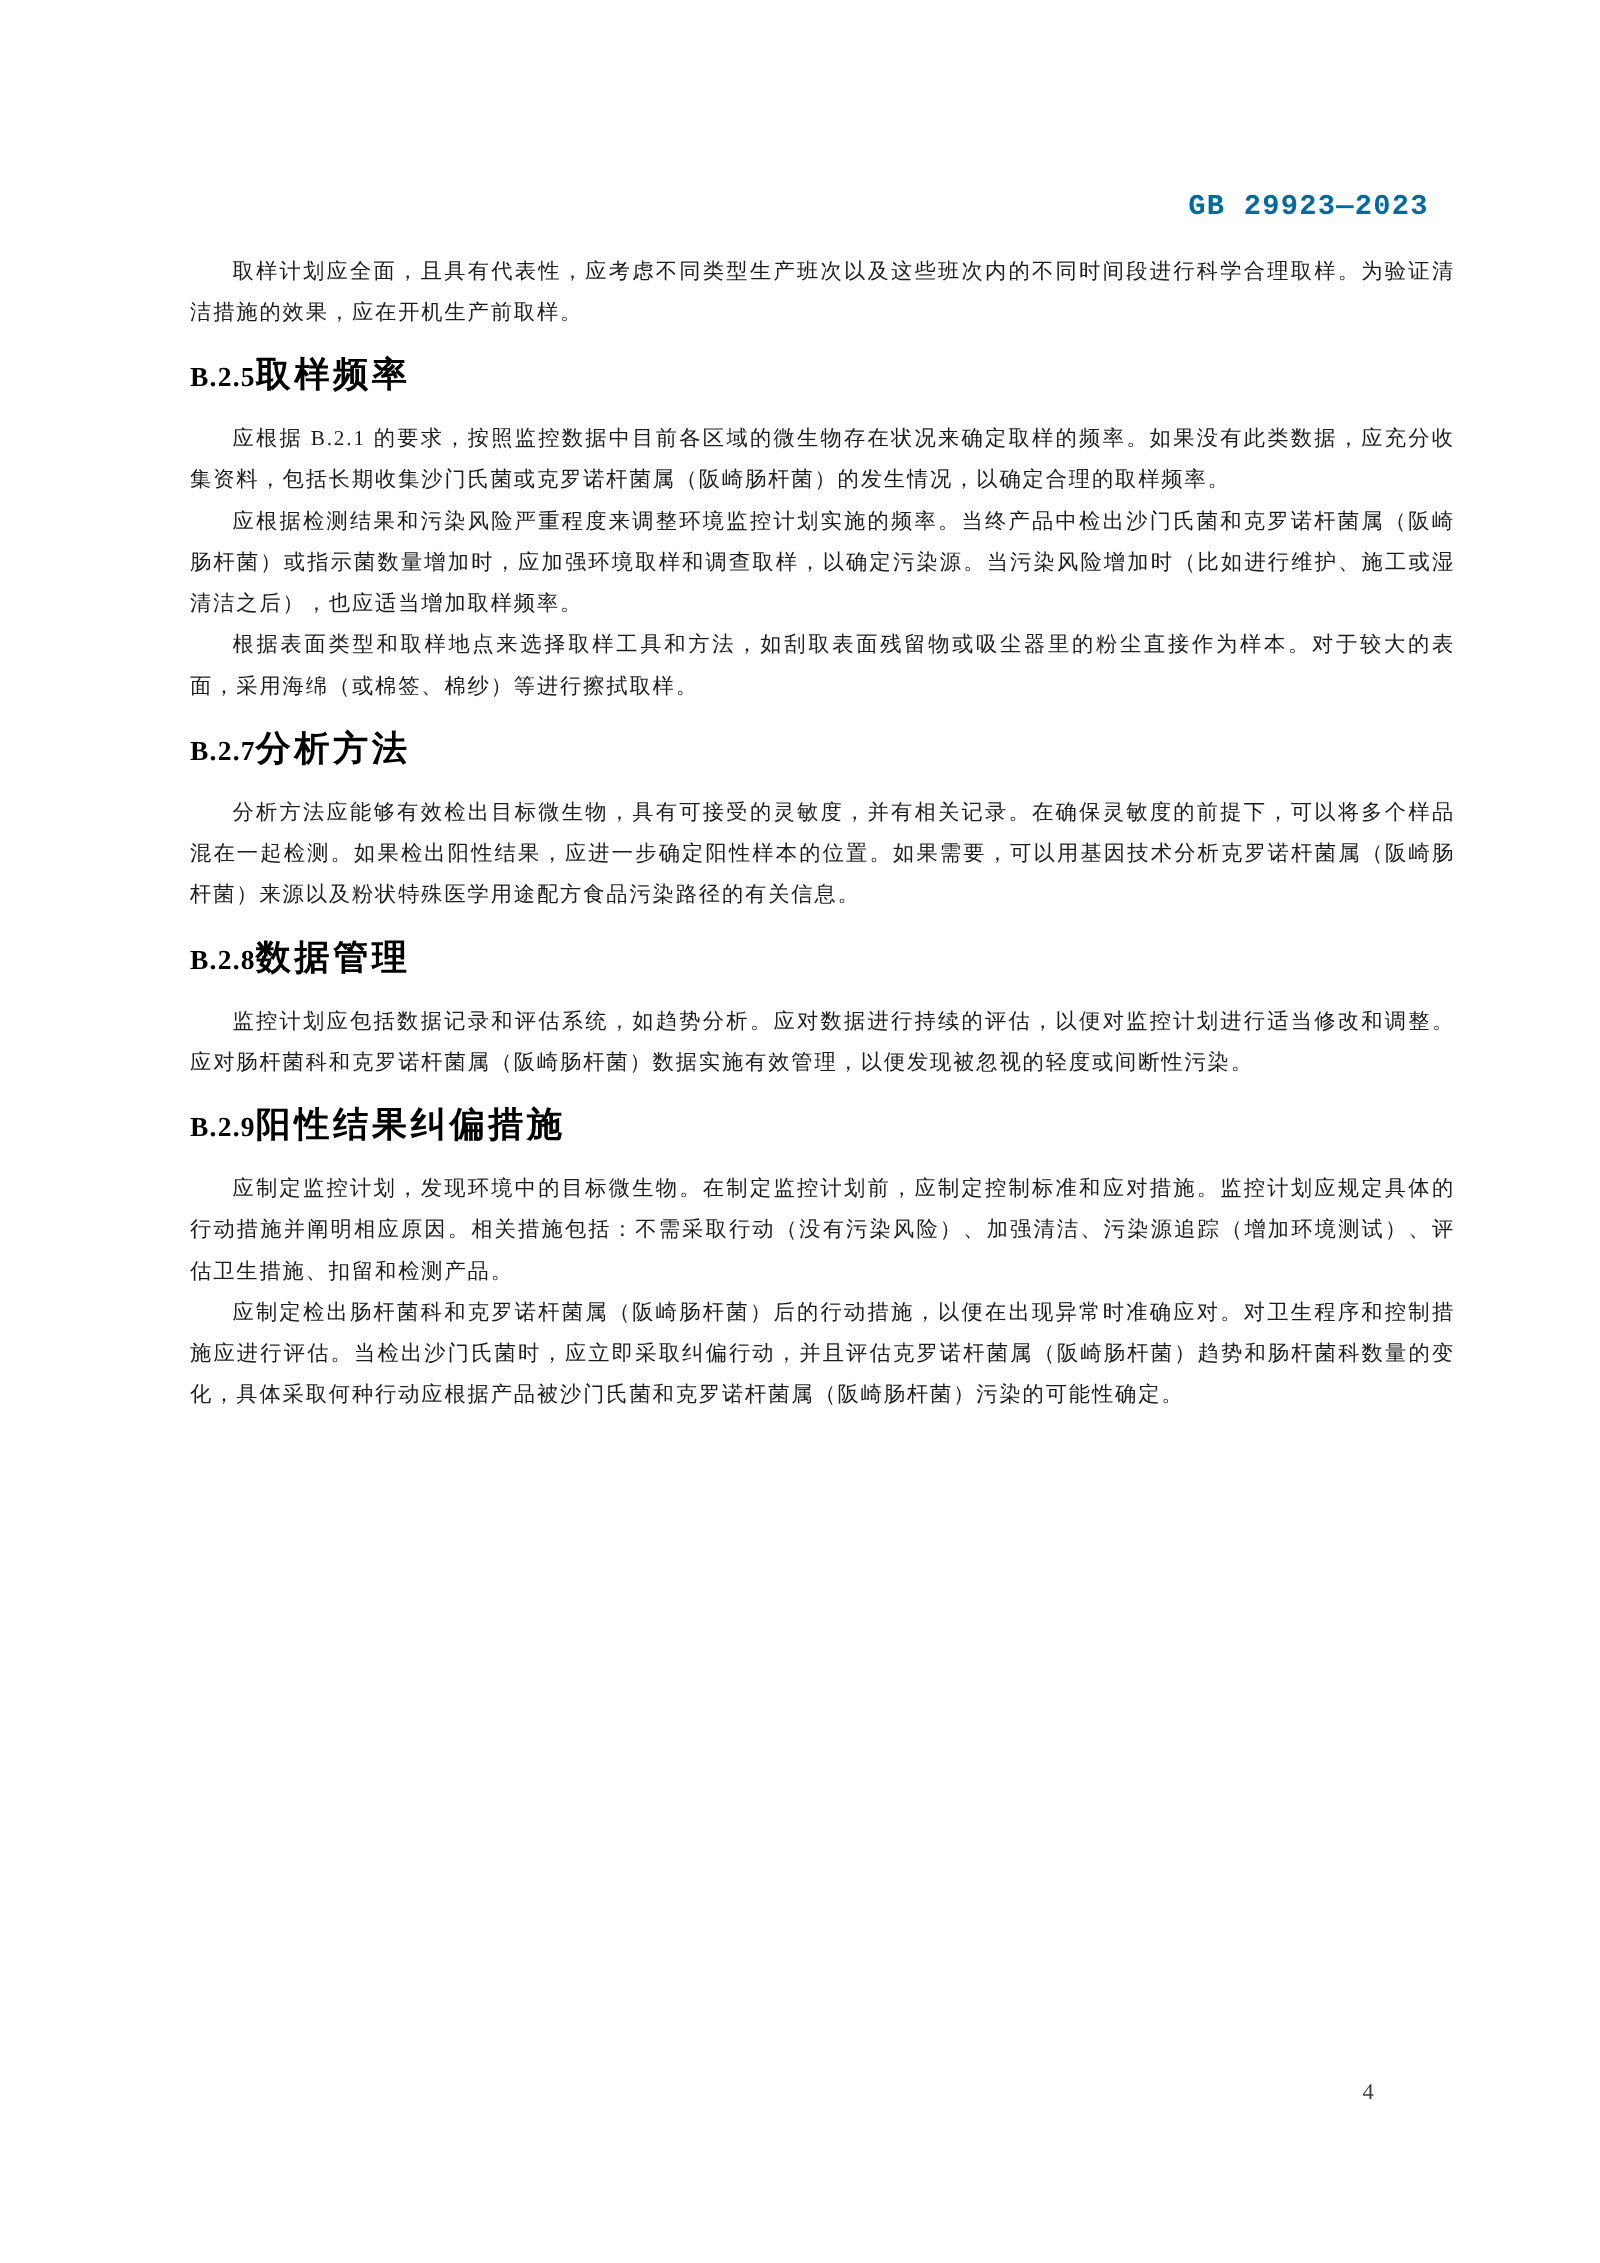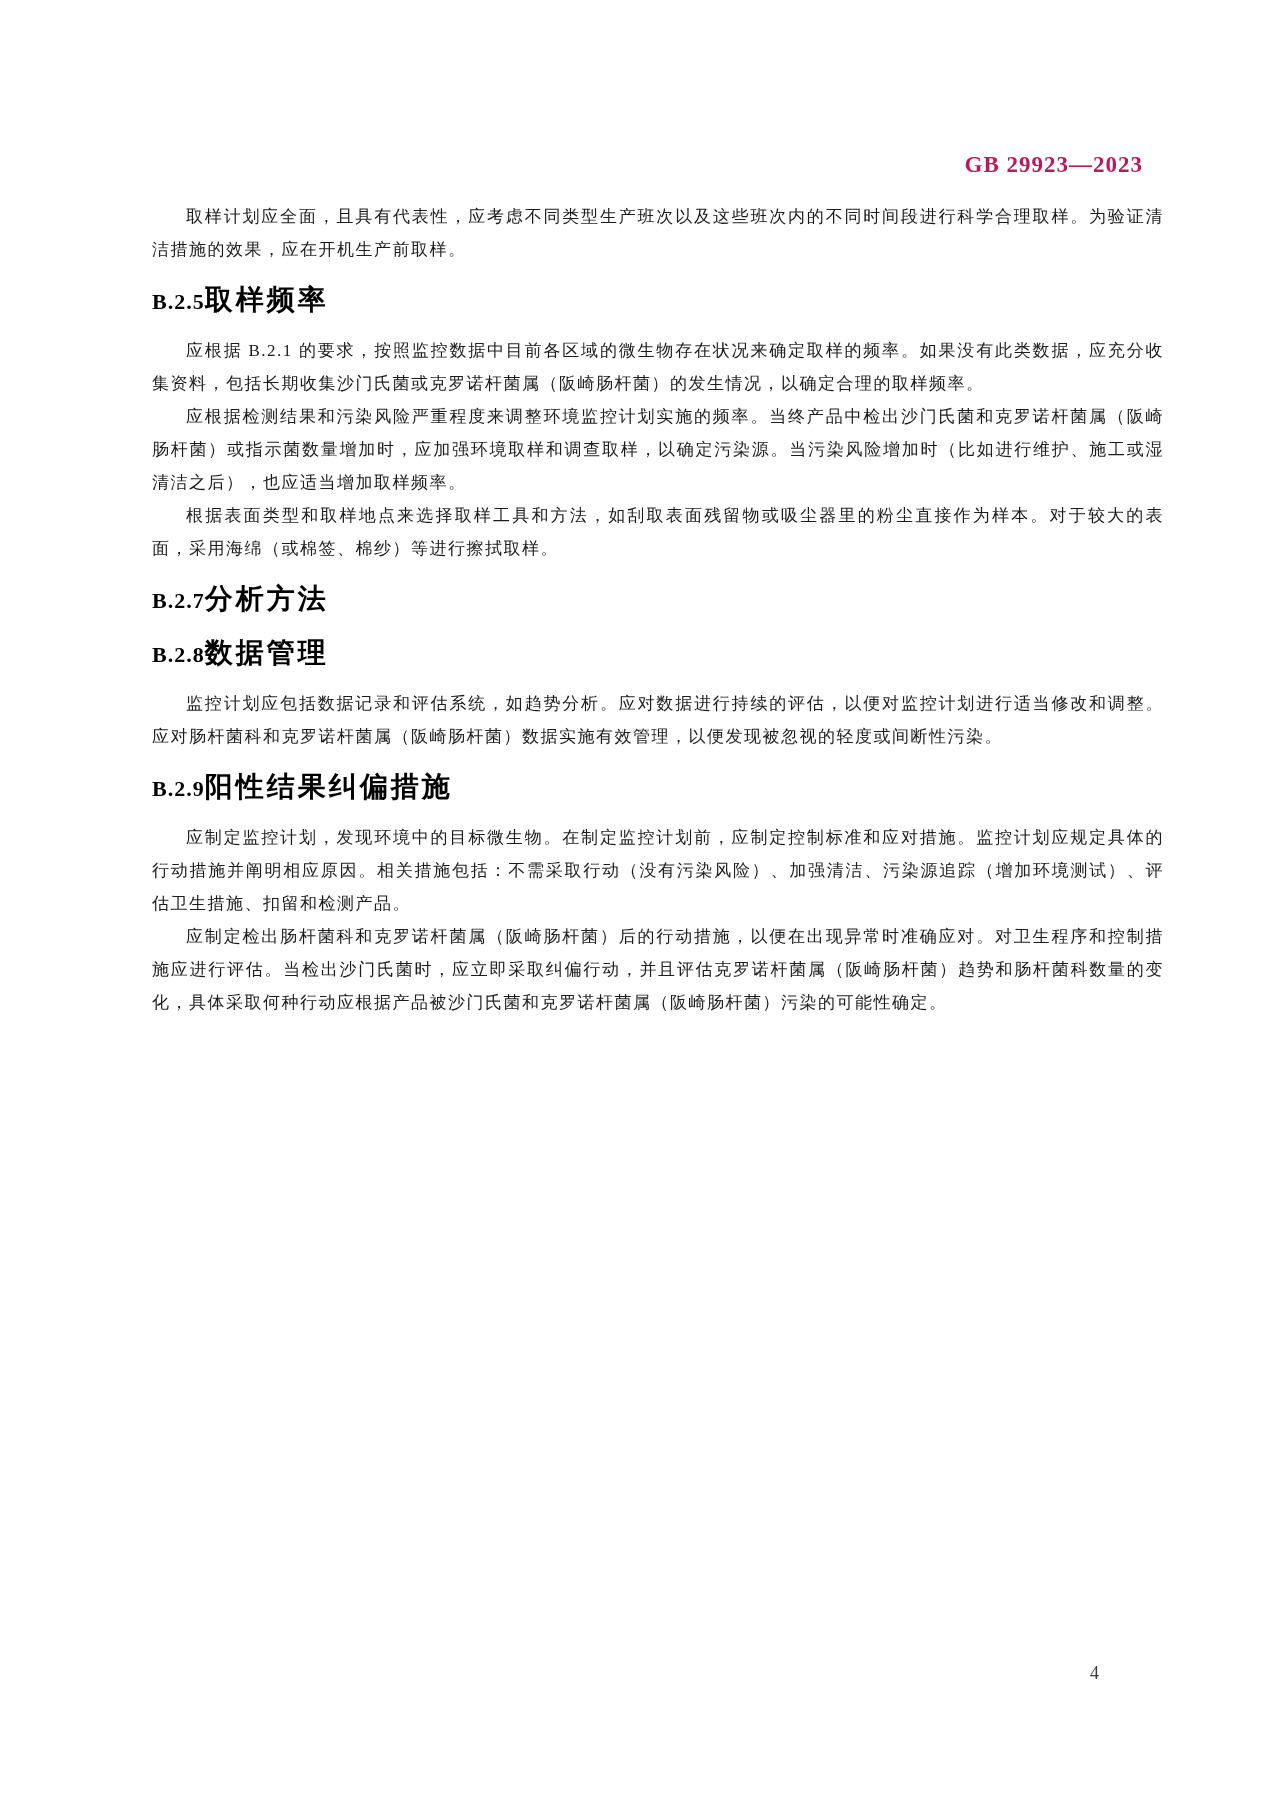--- a/index.html
+++ b/index.html
@@ -12,25 +12,25 @@
     width: 1280px;
     height: 1810px;
     background: #ffffff;
     overflow: hidden;
     font-family: "Liberation Serif", serif;
   }
   .page-header {
     position: absolute;
     top: 152px;
     right: 137px;
-    font-family: Liberation Serif, serif;
+    font-family: Liberation Mono, monospace;
     font-size: 23px;
     font-weight: 700;
     letter-spacing: 1px;
-    color: #be185d;
+    color: #0369a1;
     white-space: nowrap;
   }
   .content {
     position: absolute;
     left: 152px;
     top: 200px;
     width: 1012px;
   }
   .body-para {
     margin: 0;
@@ -82,20 +82,21 @@
         <span class="sec-num">B.2.5</span>
         <span class="sec-title">取样频率</span>
       </h2>
       <p class="body-para">应根据 B.2.1 的要求，按照监控数据中目前各区域的微生物存在状况来确定取样的频率。如果没有此类数据，应充分收集资料，包括长期收集沙门氏菌或克罗诺杆菌属（阪崎肠杆菌）的发生情况，以确定合理的取样频率。</p>
       <p class="body-para">应根据检测结果和污染风险严重程度来调整环境监控计划实施的频率。当终产品中检出沙门氏菌和克罗诺杆菌属（阪崎肠杆菌）或指示菌数量增加时，应加强环境取样和调查取样，以确定污染源。当污染风险增加时（比如进行维护、施工或湿清洁之后），也应适当增加取样频率。</p>
       <p class="body-para">根据表面类型和取样地点来选择取样工具和方法，如刮取表面残留物或吸尘器里的粉尘直接作为样本。对于较大的表面，采用海绵（或棉签、棉纱）等进行擦拭取样。</p>
       <h2 class="section-heading">
         <span class="sec-num">B.2.7</span>
         <span class="sec-title">分析方法</span>
       </h2>
+      <p class="body-para">分析方法应能够有效检出目标微生物，具有可接受的灵敏度，并有相关记录。在确保灵敏度的前提下，可以将多个样品混在一起检测。如果检出阳性结果，应进一步确定阳性样本的位置。如果需要，可以用基因技术分析克罗诺杆菌属（阪崎肠杆菌）来源以及粉状特殊医学用途配方食品污染路径的有关信息。</p>
       <h2 class="section-heading">
         <span class="sec-num">B.2.8</span>
         <span class="sec-title">数据管理</span>
       </h2>
       <p class="body-para">监控计划应包括数据记录和评估系统，如趋势分析。应对数据进行持续的评估，以便对监控计划进行适当修改和调整。应对肠杆菌科和克罗诺杆菌属（阪崎肠杆菌）数据实施有效管理，以便发现被忽视的轻度或间断性污染。</p>
       <h2 class="section-heading">
         <span class="sec-num">B.2.9</span>
         <span class="sec-title">阳性结果纠偏措施</span>
       </h2>
       <p class="body-para">应制定监控计划，发现环境中的目标微生物。在制定监控计划前，应制定控制标准和应对措施。监控计划应规定具体的行动措施并阐明相应原因。相关措施包括：不需采取行动（没有污染风险）、加强清洁、污染源追踪（增加环境测试）、评估卫生措施、扣留和检测产品。</p>

